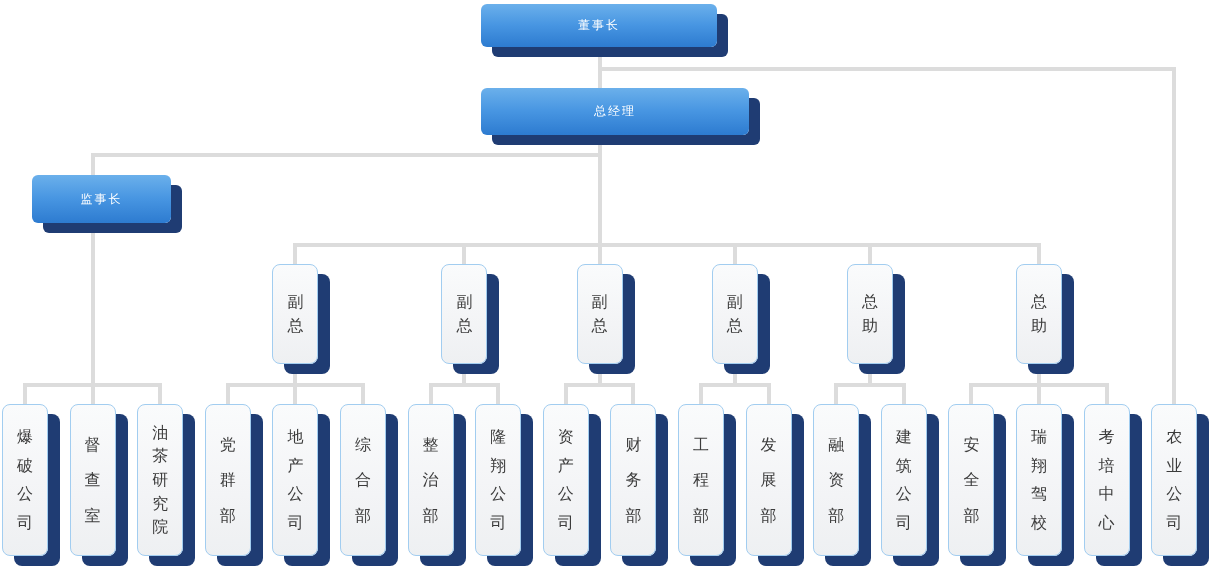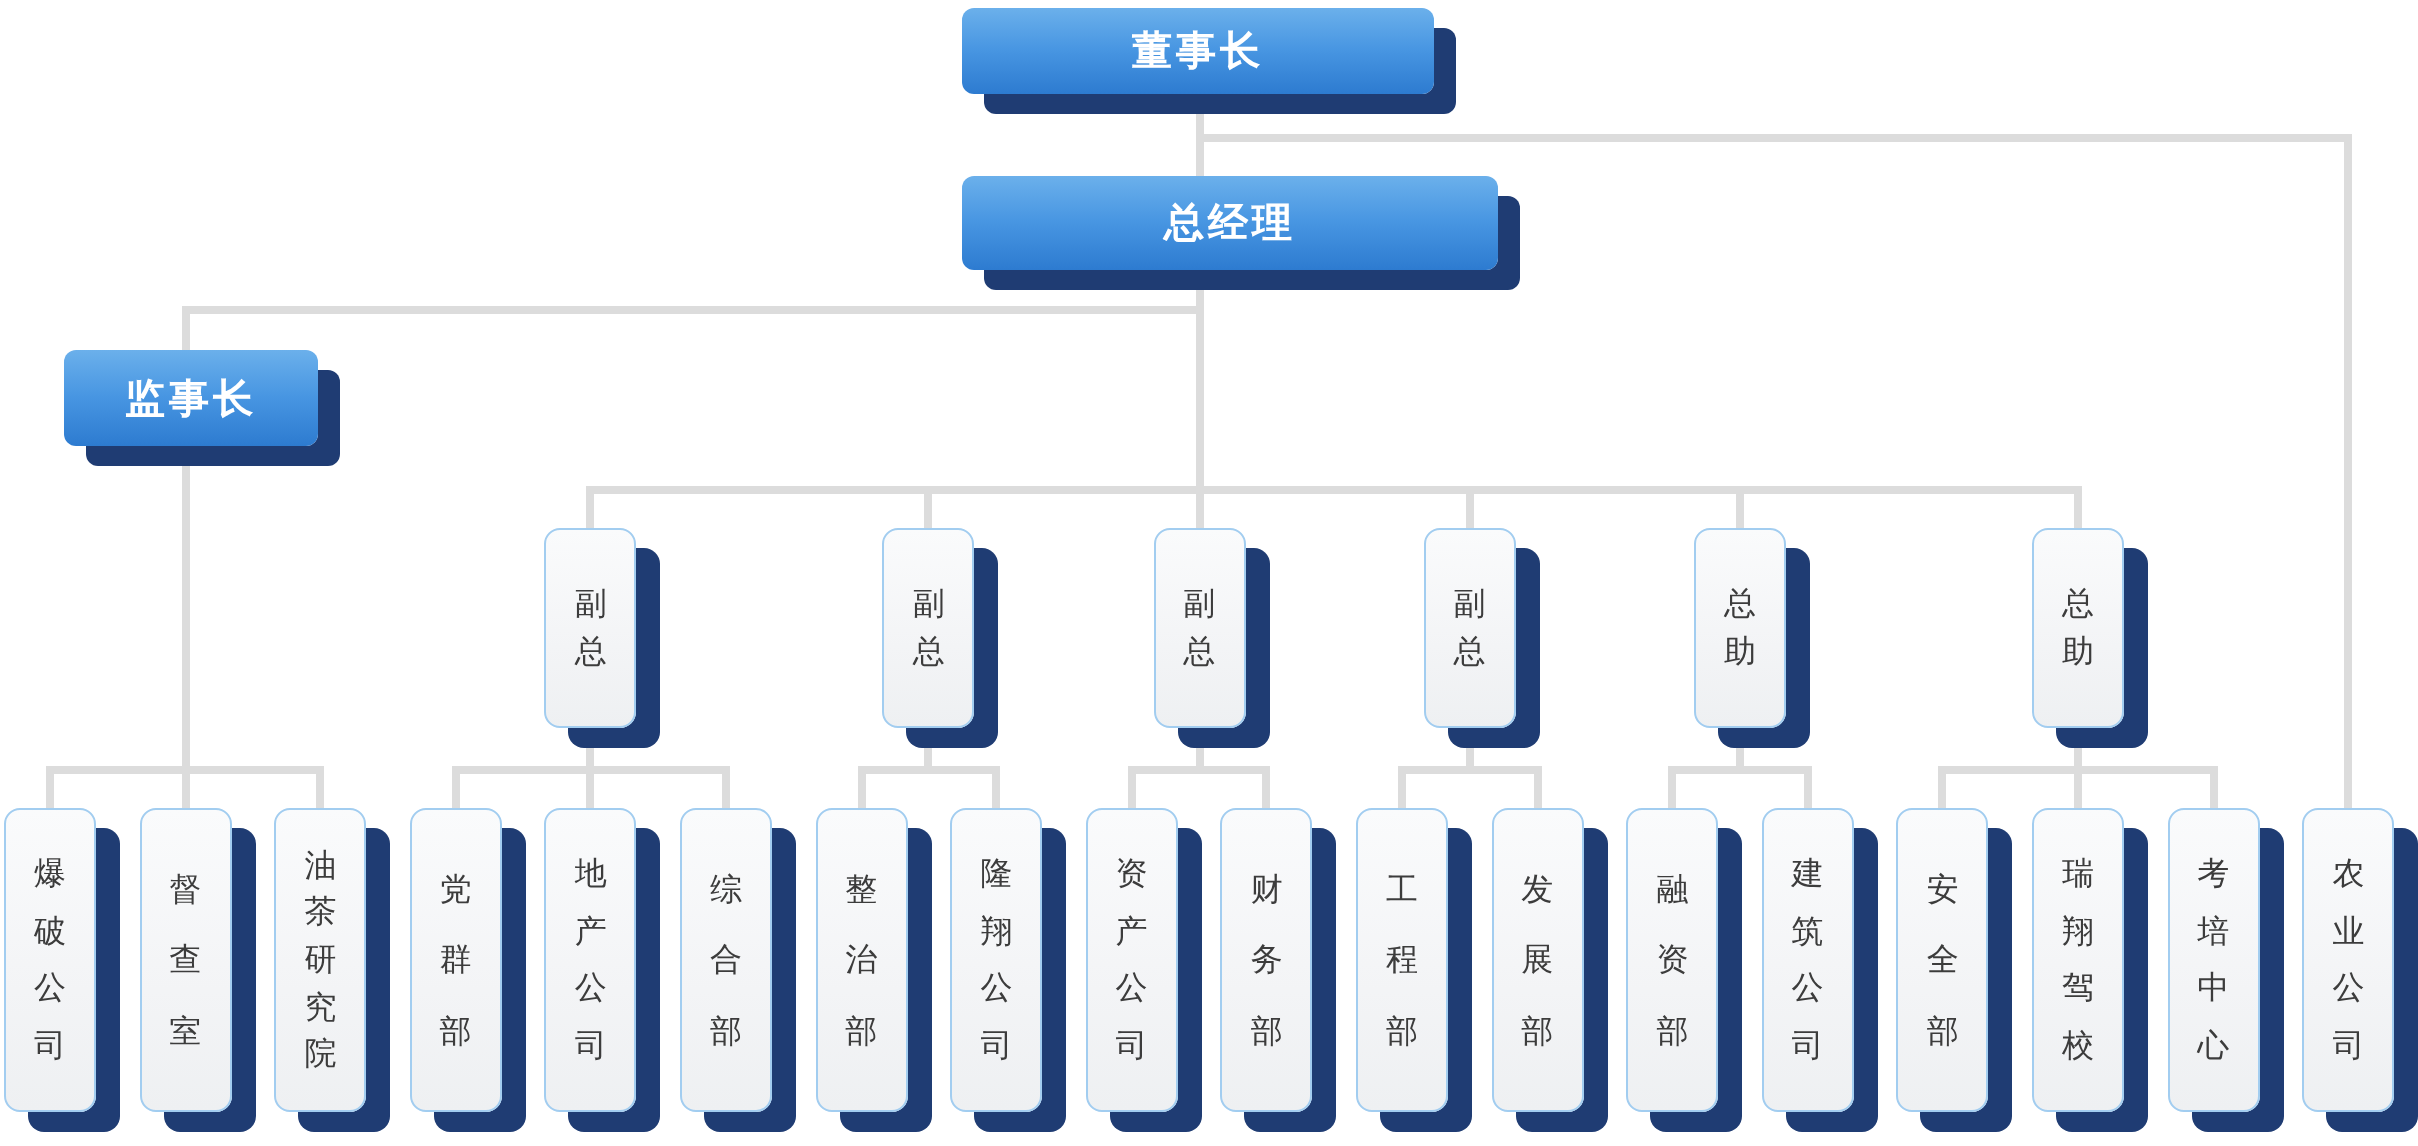--- a/index.html
+++ b/index.html
@@ -13,21 +13,21 @@
     box-sizing:border-box;
   }
   .node.blue{
     background:linear-gradient(180deg,#6bb0eb 0%,#4896e2 48%,#2d7bd0 100%);
     border-radius:6px;box-shadow:11px 10px 0 0 #1f3c73;
   }
   .node.mid,.node.bot{
     background:linear-gradient(180deg,#fafbfc 0%,#f3f4f6 60%,#eef0f2 100%);
     border:1px solid #a2cdf0;border-radius:8px;box-shadow:12px 10px 0 0 #1f3c73;
   }
-  .hlabel{color:#ffffff;font-size:20px;letter-spacing:2px;white-space:nowrap;font-weight:bold;}
+  .hlabel{color:#ffffff;font-size:12px;letter-spacing:2px;white-space:nowrap;}
   .vlabel{
     display:flex;flex-direction:column;align-items:center;
     width:100%;height:100%;color:#3c3c3c;font-size:16px;line-height:1;box-sizing:border-box;
   }
   .mid .vlabel{justify-content:center;gap:8px;}
   .bot .vlabel{justify-content:space-evenly;padding:12px 0;}
 </style>
 </head>
 <body>
 
@@ -75,21 +75,21 @@
     <div class="line" style="left: 901.8px; top: 383px; width: 4px; height: 23px;"></div>
     <div class="line" style="left: 969.4px; top: 383px; width: 4px; height: 23px;"></div>
     <div class="line" style="left: 1037px; top: 383px; width: 4px; height: 23px;"></div>
     <div class="line" style="left: 1104.6px; top: 383px; width: 4px; height: 23px;"></div>
     <div class="node blue" style="left: 481px; top: 4px; width: 236px; height: 43px;">
       <span class="hlabel">董事长</span>
     </div>
     <div class="node blue" style="left: 481px; top: 88px; width: 268px; height: 47px;">
       <span class="hlabel">总经理</span>
     </div>
-    <div class="node blue" style="left: 32px; top: 175px; width: 127px; height: 48px;">
+    <div class="node blue" style="left: 32px; top: 175px; width: 139px; height: 48px;">
       <span class="hlabel">监事长</span>
     </div>
     <div class="node mid" style="left: 272.4px; top: 264px; width: 46px; height: 100px;">
       <span class="vlabel vtext">
         <span>副</span>
         <span>总</span>
       </span>
     </div>
     <div class="node mid" style="left: 441.4px; top: 264px; width: 46px; height: 100px;">
       <span class="vlabel vtext">

